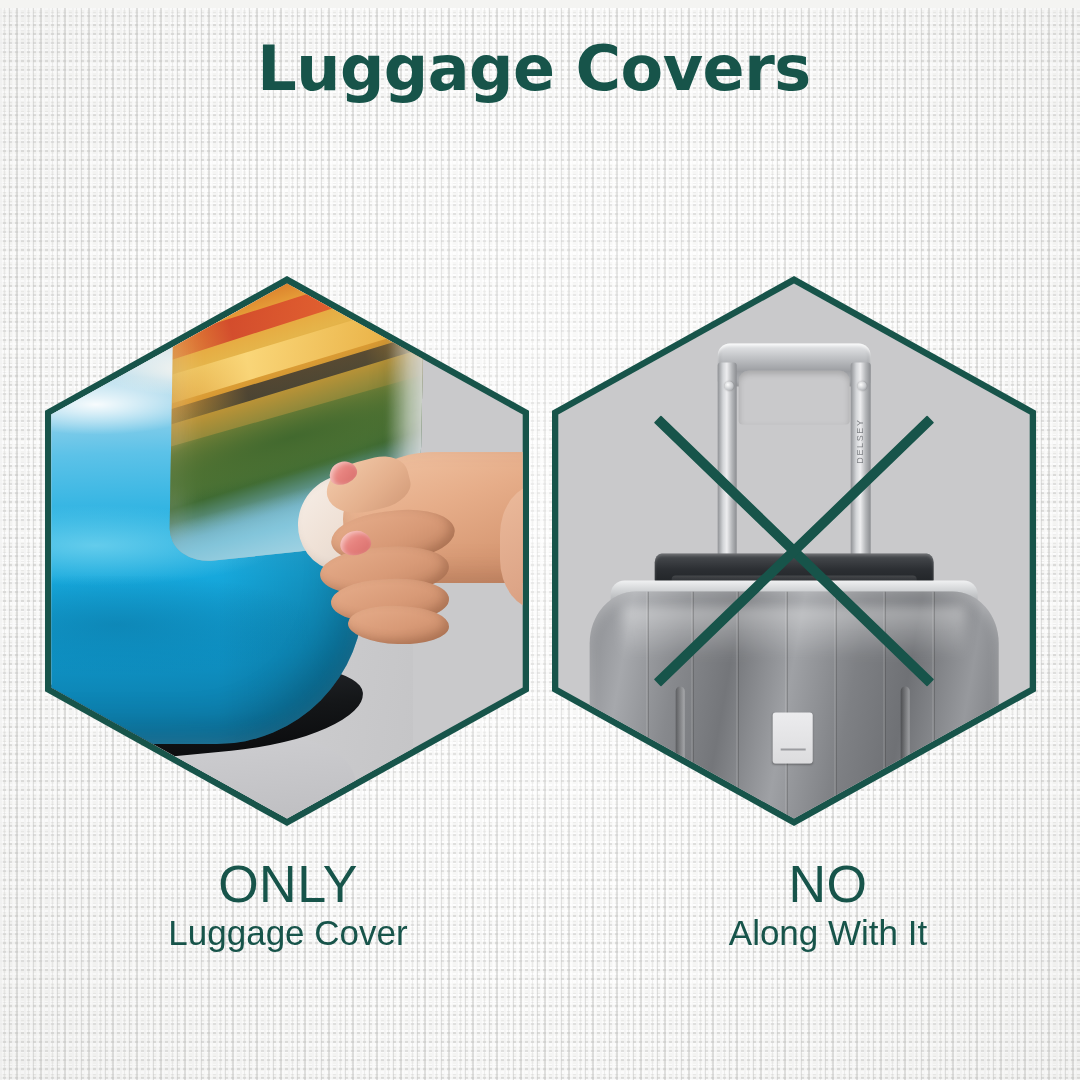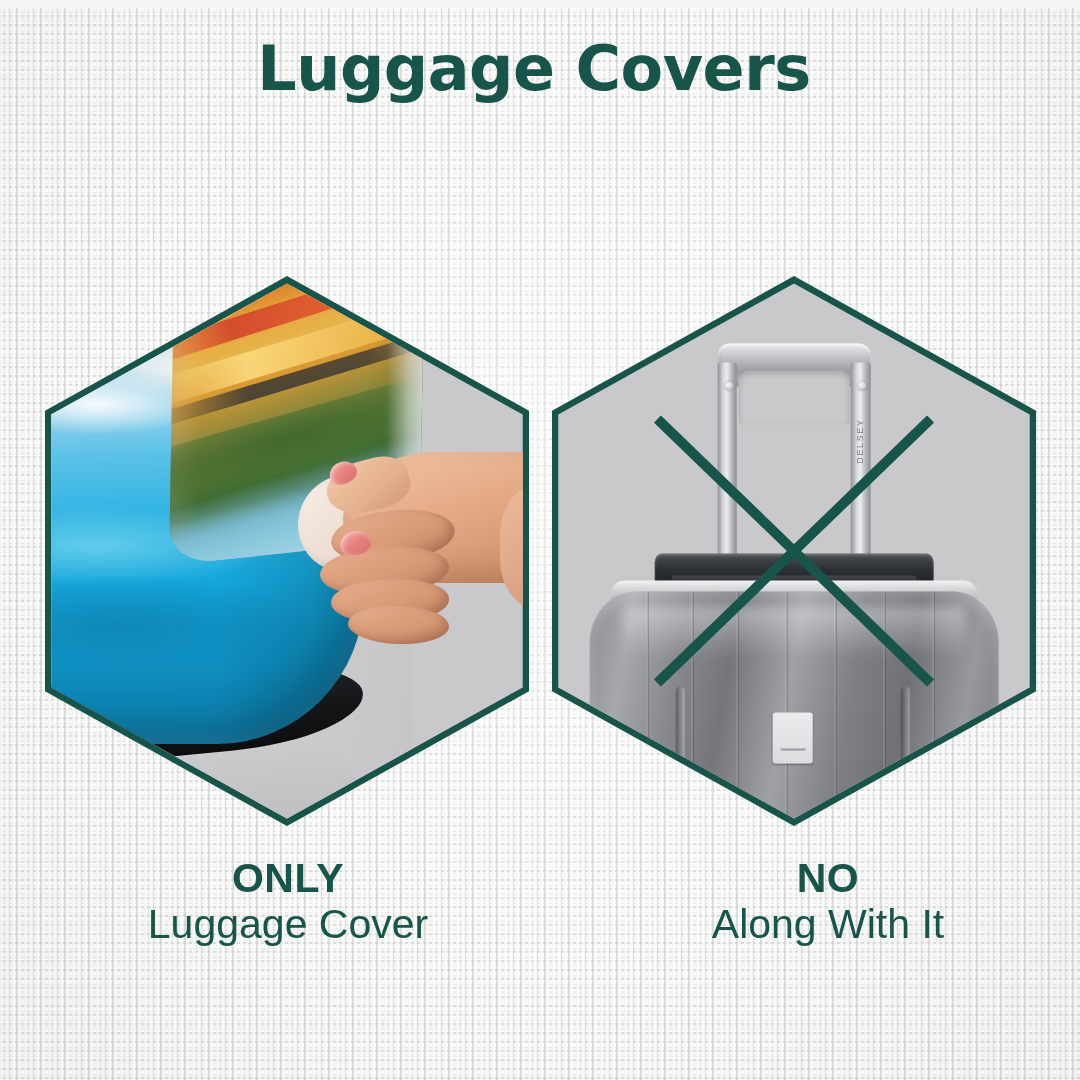--- a/index.html
+++ b/index.html
@@ -505,27 +505,27 @@
     width: 520px;
     text-align: center;
     color: #17544a;
     font-family: "Liberation Sans", sans-serif;
     z-index: 6;
   }
   #caption-left  { left: 28px; }
   #caption-right { left: 568px; }
 
   .cap-head {
-    font-size: 41px;
+    font-size: 52px;
     line-height: 1.08;
-    font-weight: 700;
+    font-weight: 400;
     letter-spacing: 0.5px;
   }
   .cap-line {
-    font-size: 41px;
+    font-size: 35px;
     line-height: 1.18;
     font-weight: 400;
   }
 </style>
 </head>
 <body>
 
 <div id="poster">
 
   <div class="bg-texture"></div>

